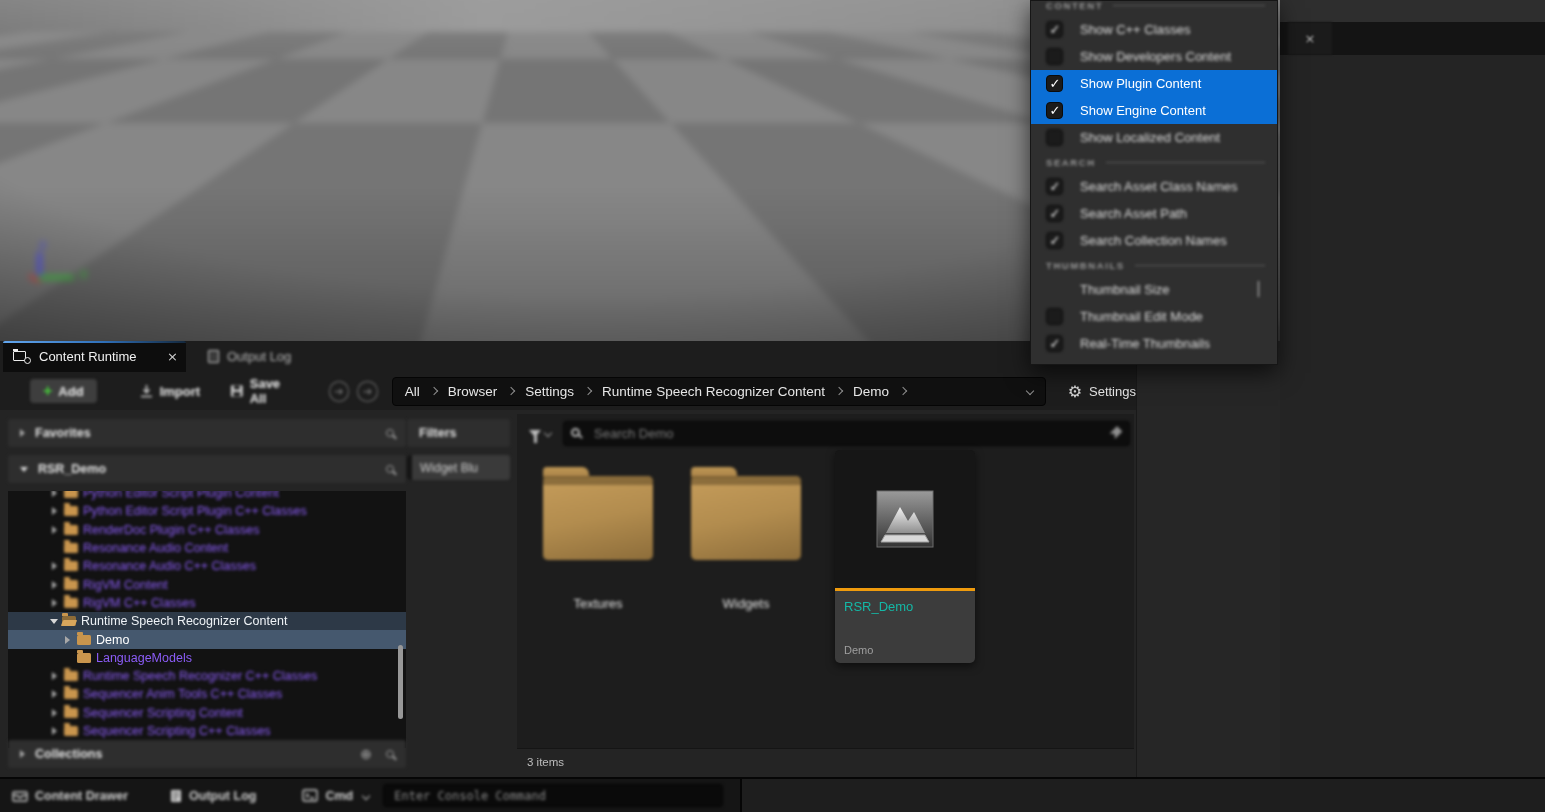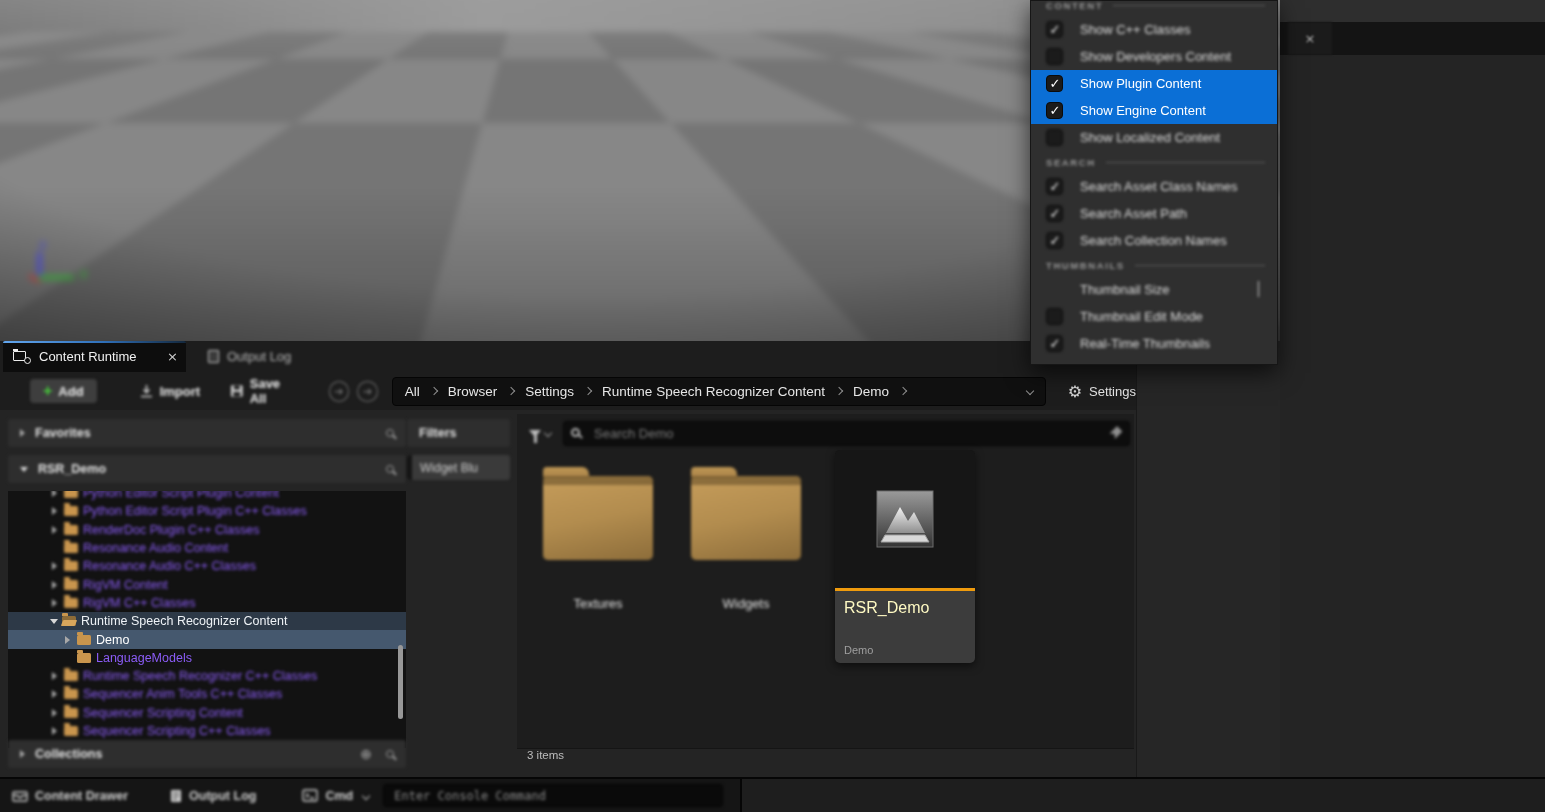--- a/index.html
+++ b/index.html
@@ -136,25 +136,25 @@
   .bigfold::before { content:""; position:absolute; left:0; top:-9px; width:46px; height:11px;
              background:linear-gradient(#bd9553,#a98348); border-radius:4px 7px 0 0; }
   .bigfold::after { content:""; position:absolute; left:0; top:0; width:100%; height:9px;
              background:rgba(40,28,10,.35); border-radius:0 5px 0 0; }
   .folder-label { margin-top:36px; text-align:center; font-size:13px; color:#e3e3e3; }
 
   .asset-tile { width:140px; margin-right:30px; border-radius:5px; box-shadow:0 3px 9px rgba(0,0,0,.55); background:#161616; }
   .asset-thumb { height:138px; border-radius:5px 5px 0 0; background:#161616; display:flex; align-items:center; justify-content:center; }
   .asset-divider { height:3px; background:#ef9b0d; }
   .asset-info { height:72px; background:#3c3c3c; border-radius:0 0 5px 5px; position:relative; padding:8px 9px; }
-  .asset-name { font-size:16px; color:#fef9c3; }
+  .asset-name { font-size:13px; color:#14b8a6; }
   .asset-type { position:absolute; left:9px; bottom:7px; font-size:11px; color:#9f9f9f; }
 
   .assets-footer { position:absolute; left:0; right:0; bottom:0; height:27px; background:#242424; border-top:1px solid #151515;
-                   display:flex; align-items:flex-start; padding-left:10px; }
+                   display:flex; align-items:center; padding-left:10px; }
   .items-count { font-size:11.5px; color:#bdbdbd; }
 
   
   #statusbar { position:absolute; left:0; top:777px; width:1545px; height:35px; background:#151515; border-top:2px solid #060606; }
   .sb-left { position:absolute; left:0; top:0; bottom:0; width:740px; display:flex; align-items:center; }
   .sb-right { position:absolute; left:740px; top:0; bottom:0; right:0; background:#1e1e1e; border-left:2px solid #060606; }
   .sb-item { display:flex; align-items:center; color:#cfcfcf; font-size:12.5px; font-weight:bold; }
   .sb-item svg { margin-right:7px; }
   .console-input { width:340px; height:23px; background:#0a0a0a; border:1px solid #040404; border-radius:3px; margin-left:14px;
                    font-family:"DejaVu Sans Mono", monospace; font-size:12px; color:#9a9a9a; padding:0 10px; outline:none; }

